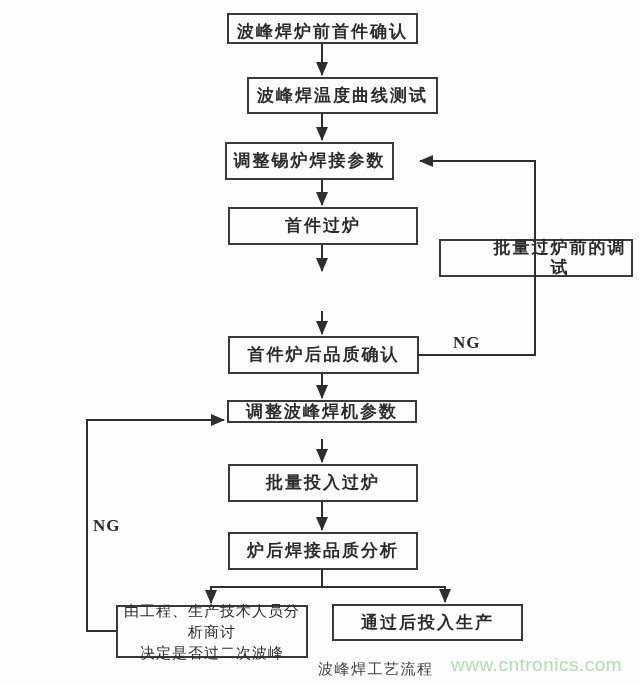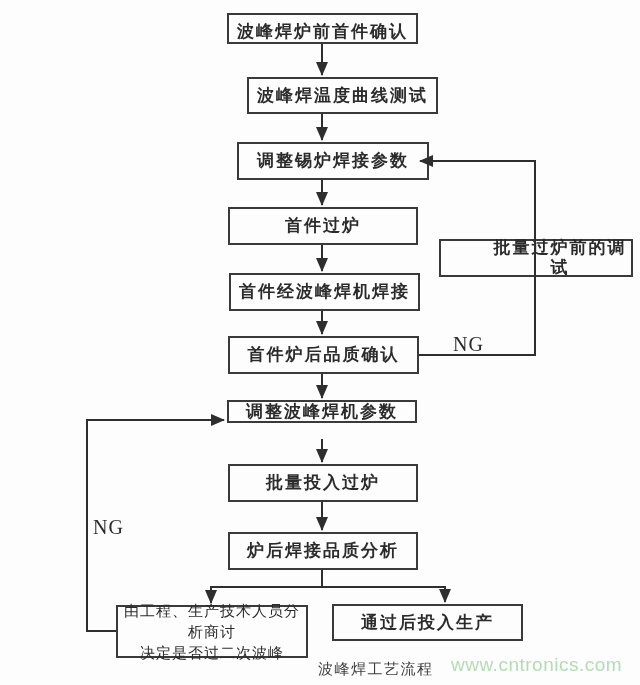--- a/index.html
+++ b/index.html
@@ -36,36 +36,37 @@
     line-height: 1.15;
   }
   .node.small {
     font-size: 15px;
     letter-spacing: 1px;
     line-height: 21px;
     font-weight: 400;
   }
   .n1  { left: 227px; top: 13px;  width: 191px; height: 31px; justify-content: flex-end; }
   .n2  { left: 227px; top: 77px;  width: 191px; height: 37px; margin-left: 20px; }
-  .n3  { left: 225px; top: 142px; width: 192px; height: 38px; margin-left: 12px; }
+  .n3  { left: 225px; top: 142px; width: 169px; height: 38px; }
   .n4  { left: 228px; top: 207px; width: 190px; height: 38px; }
   .n5  { left: 229px; top: 273px; width: 191px; height: 38px; }
   .n6  { left: 228px; top: 336px; width: 191px; height: 38px; }
   .n7  { left: 227px; top: 400px; width: 190px; height: 23px; }
   .n8  { left: 228px; top: 464px; width: 190px; height: 38px; }
   .n9  { left: 228px; top: 532px; width: 190px; height: 38px; }
   .n10 { left: 116px; top: 605px; width: 192px; height: 53px; }
   .n11 { left: 332px; top: 604px; width: 191px; height: 37px; }
   .n12 { left: 439px; top: 239px; width: 194px; height: 38px; padding-left: 48px; }
   .ng {
     position: absolute;
     font-family: "Liberation Serif", serif;
-    font-size: 20px;
+    font-size: 17px;
     color: var(--text-color);
     letter-spacing: 1px;
+    font-weight: bold;
   }
   .ng-right { left: 453px; top: 333px; }
   .ng-left  { left: 93px;  top: 516px; }
   .caption {
     position: absolute;
     left: 318px; top: 660px;
     font-size: 15px;
     color: var(--caption-color);
     letter-spacing: 1.5px;
   }
@@ -93,23 +94,20 @@
     <span>波峰焊炉前首件确认</span>
   </div>
   <div class="node n2">
     <span>波峰焊温度曲线测试</span>
   </div>
   <div class="node n3">
     <span>调整锡炉焊接参数</span>
   </div>
   <div class="node n4">
     <span>首件过炉</span>
-  </div>
-  <div class="node n5">
-    <span>首件经波峰焊机焊接</span>
   </div>
   <div class="node n6">
     <span>首件炉后品质确认</span>
   </div>
   <div class="node n7">
     <span>调整波峰焊机参数</span>
   </div>
   <div class="node n8">
     <span>批量投入过炉</span>
   </div>

